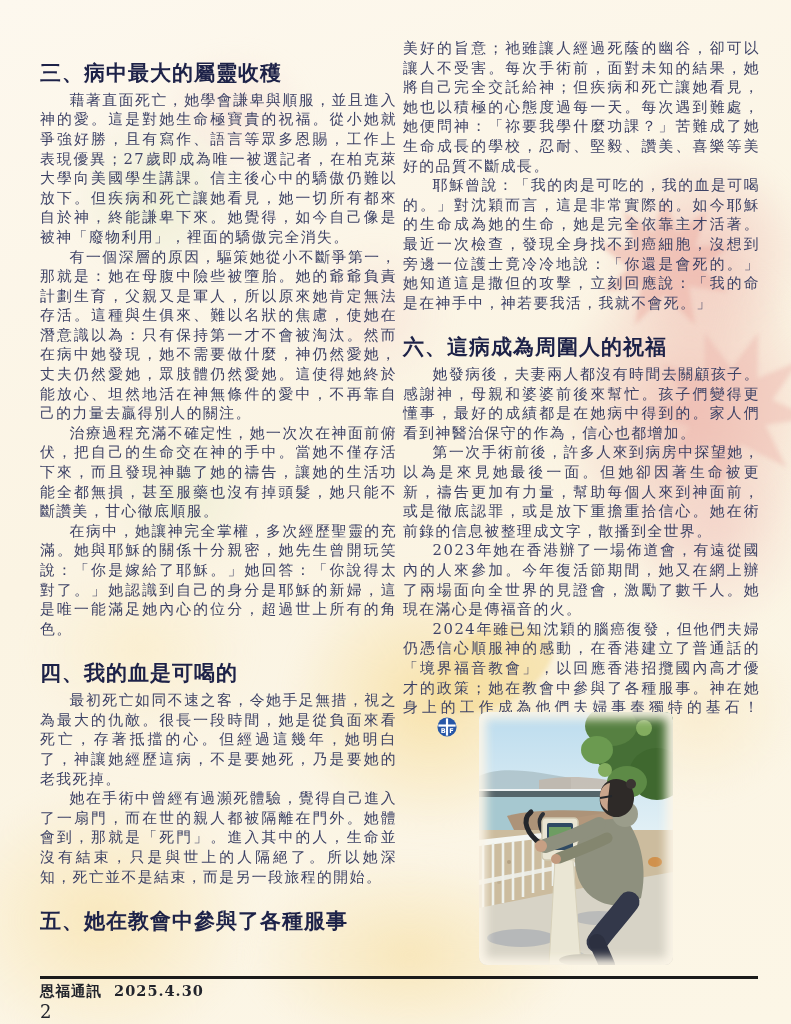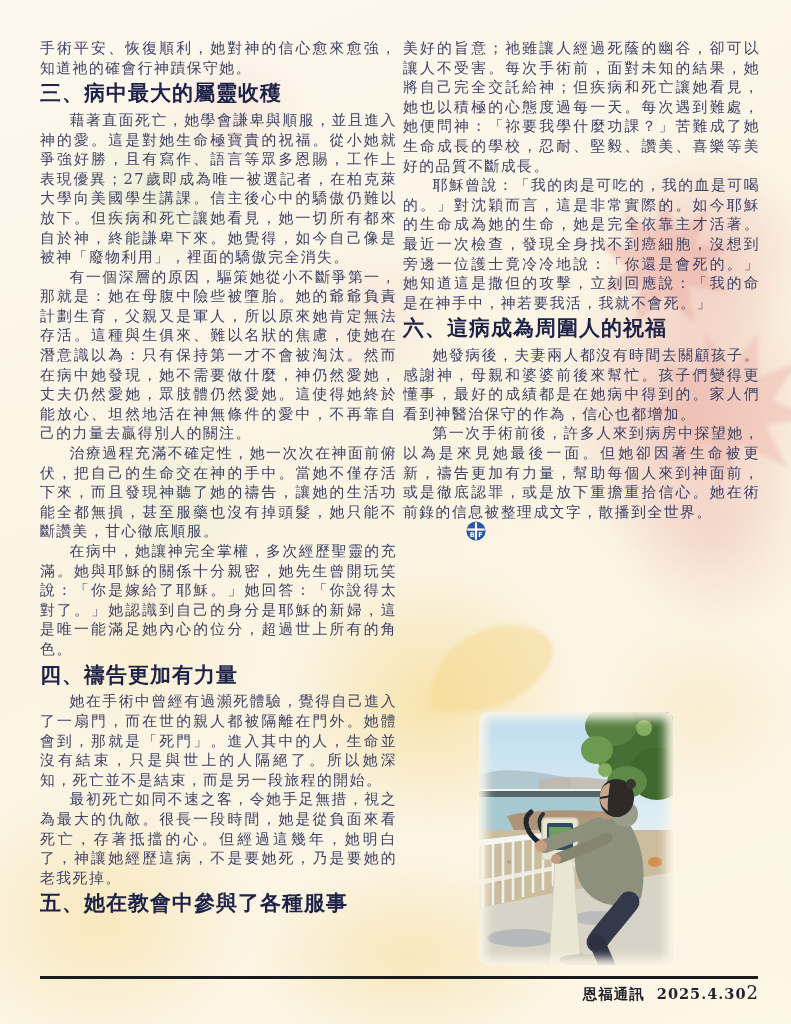--- a/index.html
+++ b/index.html
@@ -28,30 +28,30 @@
   
   .col{position:absolute;top:38px;width:357px;color:#3d4266;
        font-size:14.8px;line-height:19.6px;letter-spacing:1.5px;
        text-align:justify;text-justify:inter-character;}
   .col-left{left:40px;}
   .col-right{left:403px;}
   .col p{margin:0;text-indent:2em;}
   .col p.no-indent{text-indent:0;}
   .sec-h{font-family:"DejaVu Sans","Liberation Sans",sans-serif;
          font-size:21px;font-weight:bold;color:#1d2248;
-         letter-spacing:1px;line-height:1.18;margin:4px 0 4px;text-indent:0;text-align:left;}
+         letter-spacing:1px;line-height:1.18;margin:23px 0 4px;text-indent:0;text-align:left;}
   .logo-badge{display:inline-block;vertical-align:-4px;margin-left:4px;}
   
   .photo-frame{position:absolute;left:479px;top:712px;width:194px;height:253px;border-radius:8px;overflow:hidden;}
   .photo-frame svg{display:block;}
   .photo-feather{position:absolute;left:479px;top:712px;width:194px;height:253px;border-radius:8px;
                  box-shadow:inset 0 0 10px 7px rgba(252,246,232,.95);pointer-events:none;}
   
   .footer-line{position:absolute;left:40px;top:976px;width:718px;height:2.5px;background:#1b1b1b;}
-  .footer{position:absolute;left:40px;top:982px;width:718px;display:flex;justify-content:flex-end;align-items:baseline;}
+  .footer{position:absolute;left:40px;top:982px;width:718px;display:flex;justify-content:space-between;align-items:baseline;flex-direction:column;}
   .footer .name{font-size:14.5px;font-weight:bold;color:#22242c;letter-spacing:1px;}
   .footer .pageno{font-size:18px;color:#22242c;}
 </style>
 </head>
 <body>
 
 <div class="page">
 
   <div class="decor">
     <div class="blob b-pink-top"></div>
@@ -71,39 +71,40 @@
     </svg>
     <svg class="leaf-svg" style="left:640px;top:320px;" width="180" height="180" viewBox="0 0 100 100">
       <path d="M50 5 L58 28 L78 14 L70 38 L95 36 L74 52 L92 68 L66 64 L70 90 L50 70 L30 90 L34 64 L8 68 L26 52 L5 36 L30 38 L22 14 L42 28 Z" fill="rgba(238,186,176,0.5)" transform="rotate(-18 50 50)"></path>
     </svg>
     <svg class="leaf-svg" style="left:400px;top:600px;" width="170" height="150" viewBox="0 0 100 100">
       <path d="M20 80 C10 55 25 25 55 15 C85 8 95 20 90 35 C82 60 55 80 20 80 Z" fill="rgba(244,216,140,0.5)" transform="rotate(12 50 50)"></path>
     </svg>
   </div>
 
   <div class="col col-left">
-    <p class="no-indent">手術平安、恢復順利，她對神的信心愈來愈強，知道祂的確會行神蹟保守她。</p>
     <div class="sec-h">三、病中最大的屬靈收穫</div>
     <p>藉著直面死亡，她學會謙卑與順服，並且進入神的愛。這是對她生命極寶貴的祝福。從小她就爭強好勝，且有寫作、語言等眾多恩賜，工作上表現優異；27歲即成為唯一被選記者，在柏克萊大學向美國學生講課。信主後心中的驕傲仍難以放下。但疾病和死亡讓她看見，她一切所有都來自於神，終能謙卑下來。她覺得，如今自己像是被神「廢物利用」，裡面的驕傲完全消失。</p>
     <p>有一個深層的原因，驅策她從小不斷爭第一，那就是：她在母腹中險些被墮胎。她的爺爺負責計劃生育，父親又是軍人，所以原來她肯定無法存活。這種與生俱來、難以名狀的焦慮，使她在潛意識以為：只有保持第一才不會被淘汰。然而在病中她發現，她不需要做什麼，神仍然愛她，丈夫仍然愛她，眾肢體仍然愛她。這使得她終於能放心、坦然地活在神無條件的愛中，不再靠自己的力量去贏得別人的關注。</p>
     <p>治療過程充滿不確定性，她一次次在神面前俯伏，把自己的生命交在神的手中。當她不僅存活下來，而且發現神聽了她的禱告，讓她的生活功能全都無損，甚至服藥也沒有掉頭髮，她只能不斷讚美，甘心徹底順服。</p>
     <p>在病中，她讓神完全掌權，多次經歷聖靈的充滿。她與耶穌的關係十分親密，她先生曾開玩笑說：「你是嫁給了耶穌。」她回答：「你說得太對了。」她認識到自己的身分是耶穌的新婦，這是唯一能滿足她內心的位分，超過世上所有的角色。</p>
-    <div class="sec-h">四、禱告更加有力量</div>
+    <div class="sec-h">四、我的血是可喝的</div>
+    <p>最初死亡如同不速之客，令她手足無措，視之為最大的仇敵。很長一段時間，她是從負面來看死亡，存著抵擋的心。但經過這幾年，她明白了，神讓她經歷這病，不是要她死，乃是要她的老我死掉。</p>
     <p>她在手術中曾經有過瀕死體驗，覺得自己進入了一扇門，而在世的親人都被隔離在門外。她體會到，那就是「死門」。進入其中的人，生命並沒有結束，只是與世上的人隔絕了。所以她深知，死亡並不是結束，而是另一段旅程的開始。</p>
-    <p>最初死亡如同不速之客，令她手足無措，視之為最大的仇敵。很長一段時間，她是從負面來看死亡，存著抵擋的心。但經過這幾年，她明白了，神讓她經歷這病，不是要她死，乃是要她的老我死掉。</p>
     <div class="sec-h">五、她在教會中參與了各種服事</div>
   </div>
 
   <div class="col col-right">
     <p class="no-indent">美好的旨意；祂雖讓人經過死蔭的幽谷，卻可以讓人不受害。每次手術前，面對未知的結果，她將自己完全交託給神；但疾病和死亡讓她看見，她也以積極的心態度過每一天。每次遇到難處，她便問神：「祢要我學什麼功課？」苦難成了她生命成長的學校，忍耐、堅毅、讚美、喜樂等美好的品質不斷成長。</p>
     <p>耶穌曾說：「我的肉是可吃的，我的血是可喝的。」對沈穎而言，這是非常實際的。如今耶穌的生命成為她的生命，她是完全依靠主才活著。最近一次檢查，發現全身找不到癌細胞，沒想到旁邊一位護士竟冷冷地說：「你還是會死的。」她知道這是撒但的攻擊，立刻回應說：「我的命是在神手中，神若要我活，我就不會死。」</p>
     <div class="sec-h">六、這病成為周圍人的祝福</div>
     <p>她發病後，夫妻兩人都沒有時間去關顧孩子。感謝神，母親和婆婆前後來幫忙。孩子們變得更懂事，最好的成績都是在她病中得到的。家人們看到神醫治保守的作為，信心也都增加。</p>
     <p>第一次手術前後，許多人來到病房中探望她，以為是來見她最後一面。但她卻因著生命被更新，禱告更加有力量，幫助每個人來到神面前，或是徹底認罪，或是放下重擔重拾信心。她在術前錄的信息被整理成文字，散播到全世界。</p>
+    <p>2023年她在香港辦了一場佈道會，有遠從國內的人來參加。今年復活節期間，她又在網上辦了兩場面向全世界的見證會，激勵了數千人。她現在滿心是傳福音的火。</p>
     <p>
+      <span>2024年雖已知沈穎的腦癌復發，但他們夫婦仍憑信心順服神的感動，在香港建立了普通話的「境界福音教會」，以回應香港招攬國內高才優才的政策；她在教會中參與了各種服事。神在她身上的工作成為他們夫婦事奉獨特的基石！</span>
       <span class="logo-badge">
         <svg width="20" height="20" viewBox="0 0 22 22">
           <circle cx="11" cy="11" r="10.5" fill="#2757a7"></circle>
           <rect x="9.8" y="1.5" width="2.4" height="19" fill="#ffffff"></rect>
           <rect x="1.5" y="8.2" width="19" height="2.4" fill="#ffffff"></rect>
           <text x="4.2" y="17.6" font-family="DejaVu Sans, Liberation Sans, sans-serif" font-size="7.2" font-weight="bold" fill="#ffffff">B</text>
           <text x="13.6" y="17.6" font-family="DejaVu Sans, Liberation Sans, sans-serif" font-size="7.2" font-weight="bold" fill="#ffffff">F</text>
         </svg>
       </span>
     </p>

